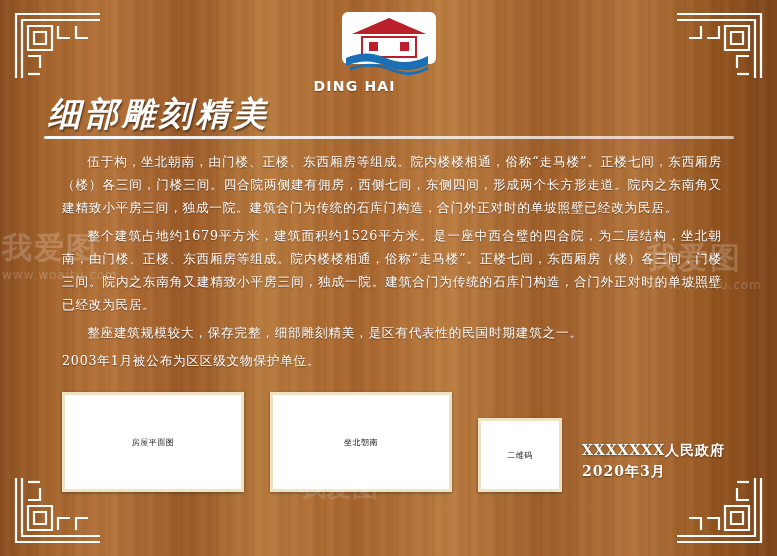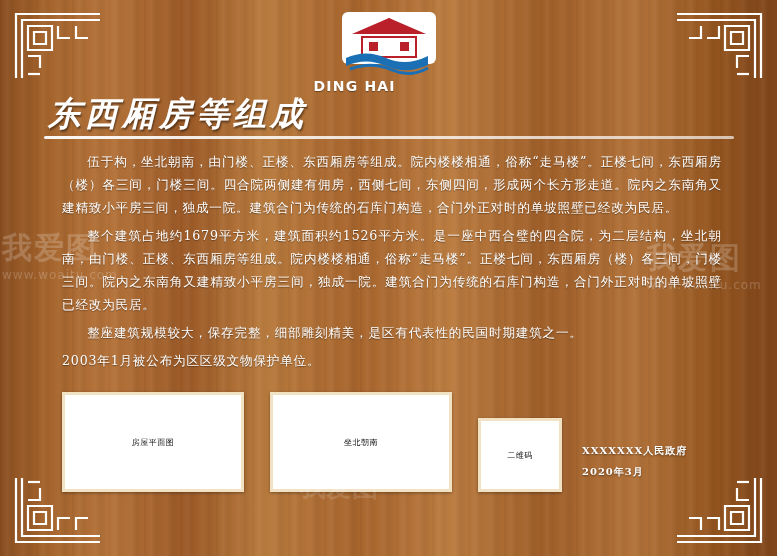--- a/index.html
+++ b/index.html
@@ -139,21 +139,21 @@
   .frame-b { left: 208px; top: 0px;  width: 176px; height: 94px; }
   .frame-c { left: 416px; top: 26px; width: 78px;  height: 68px; text-align: center; }
 
   .sign {
     position: absolute;
     left: 520px;
     top: 48px;
     width: 180px;
     color: #ffffff;
     font-family: "DejaVu Serif", "Liberation Serif", serif;
-    font-size: 10px;
+    font-size: 14px;
     font-weight: bold;
     line-height: 21px;
     text-shadow: 0 1px 2px rgba(0,0,0,0.45);
     letter-spacing: 1px;
   }
 
   
   .wm {
     position: absolute;
     color: rgba(255,255,255,0.20);
@@ -249,21 +249,21 @@
       <rect x="48" y="29" width="54" height="20" fill="#ffffff" stroke="#b9202a" stroke-width="2"></rect>
       <rect x="55" y="34" width="9" height="9" fill="#b9202a"></rect>
       <rect x="86" y="34" width="9" height="9" fill="#b9202a"></rect>
 
       <path d="M32 50 q20 -9 40 0 q20 9 42 -2 v9 q-22 10 -42 1 q-20 -9 -40 0 z" fill="#1a6fb5"></path>
       <path d="M36 61 q22 -8 42 1 q18 8 36 -2" fill="none" stroke="#1a6fb5" stroke-width="3"></path>
     </svg>
     <div class="logo-text">DING HAI</div>
   </div>
 
-  <div class="title">东西厢房等组成</div>
+  <div class="title">细部雕刻精美</div>
   <div class="title-rule"></div>
 
   <div class="body-text">
     <p class="para">伍于构，坐北朝南，由门楼、正楼、东西厢房等组成。院内楼楼相通，俗称“走马楼”。正楼七间，东西厢房（楼）各三间，门楼三间。四合院两侧建有佣房，西侧七间，东侧四间，形成两个长方形走道。院内之东南角又建精致小平房三间，独成一院。建筑合门为传统的石库门构造，合门外正对时的单坡照壁已经改为民居。</p>
     <p class="para">整个建筑占地约1679平方米，建筑面积约1526平方米。是一座中西合璧的四合院，为二层结构，坐北朝南，由门楼、正楼、东西厢房等组成。院内楼楼相通，俗称“走马楼”。正楼七间，东西厢房（楼）各三间，门楼三间。院内之东南角又建精致小平房三间，独成一院。建筑合门为传统的石库门构造，合门外正对时的单坡照壁已经改为民居。</p>
     <p class="para">整座建筑规模较大，保存完整，细部雕刻精美，是区有代表性的民国时期建筑之一。</p>
     <p class="para noindent">2003年1月被公布为区区级文物保护单位。</p>
   </div>
 
   <div class="frames">

